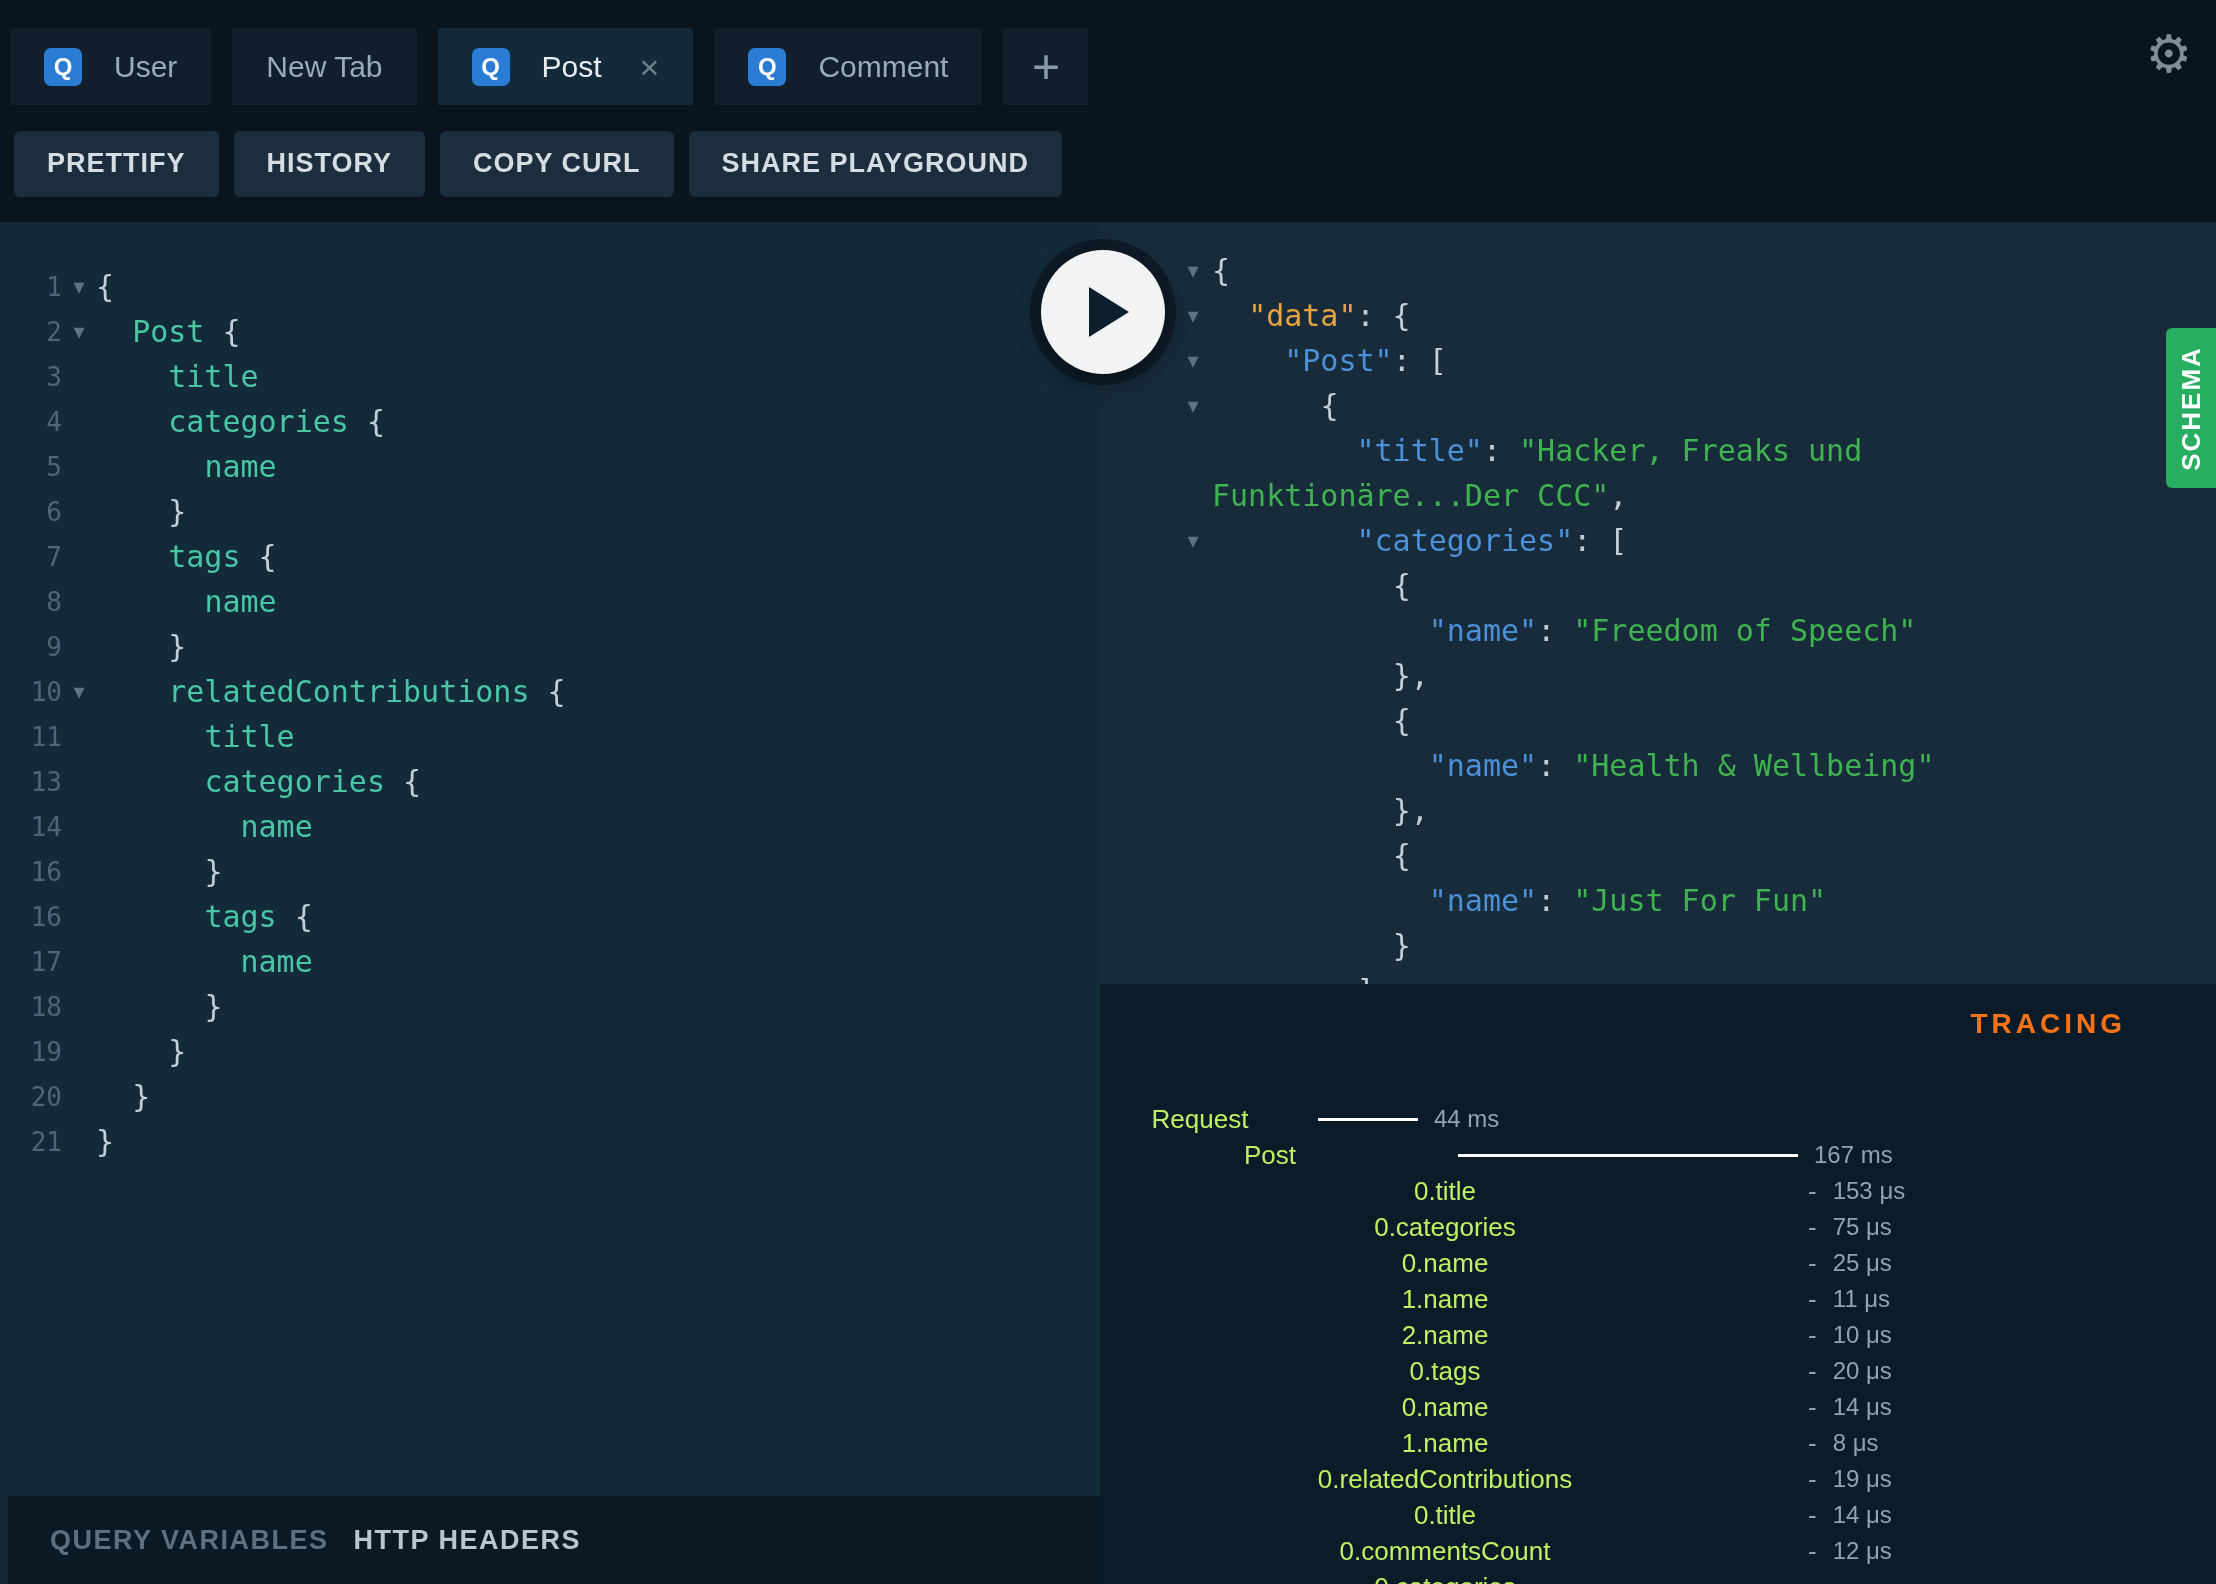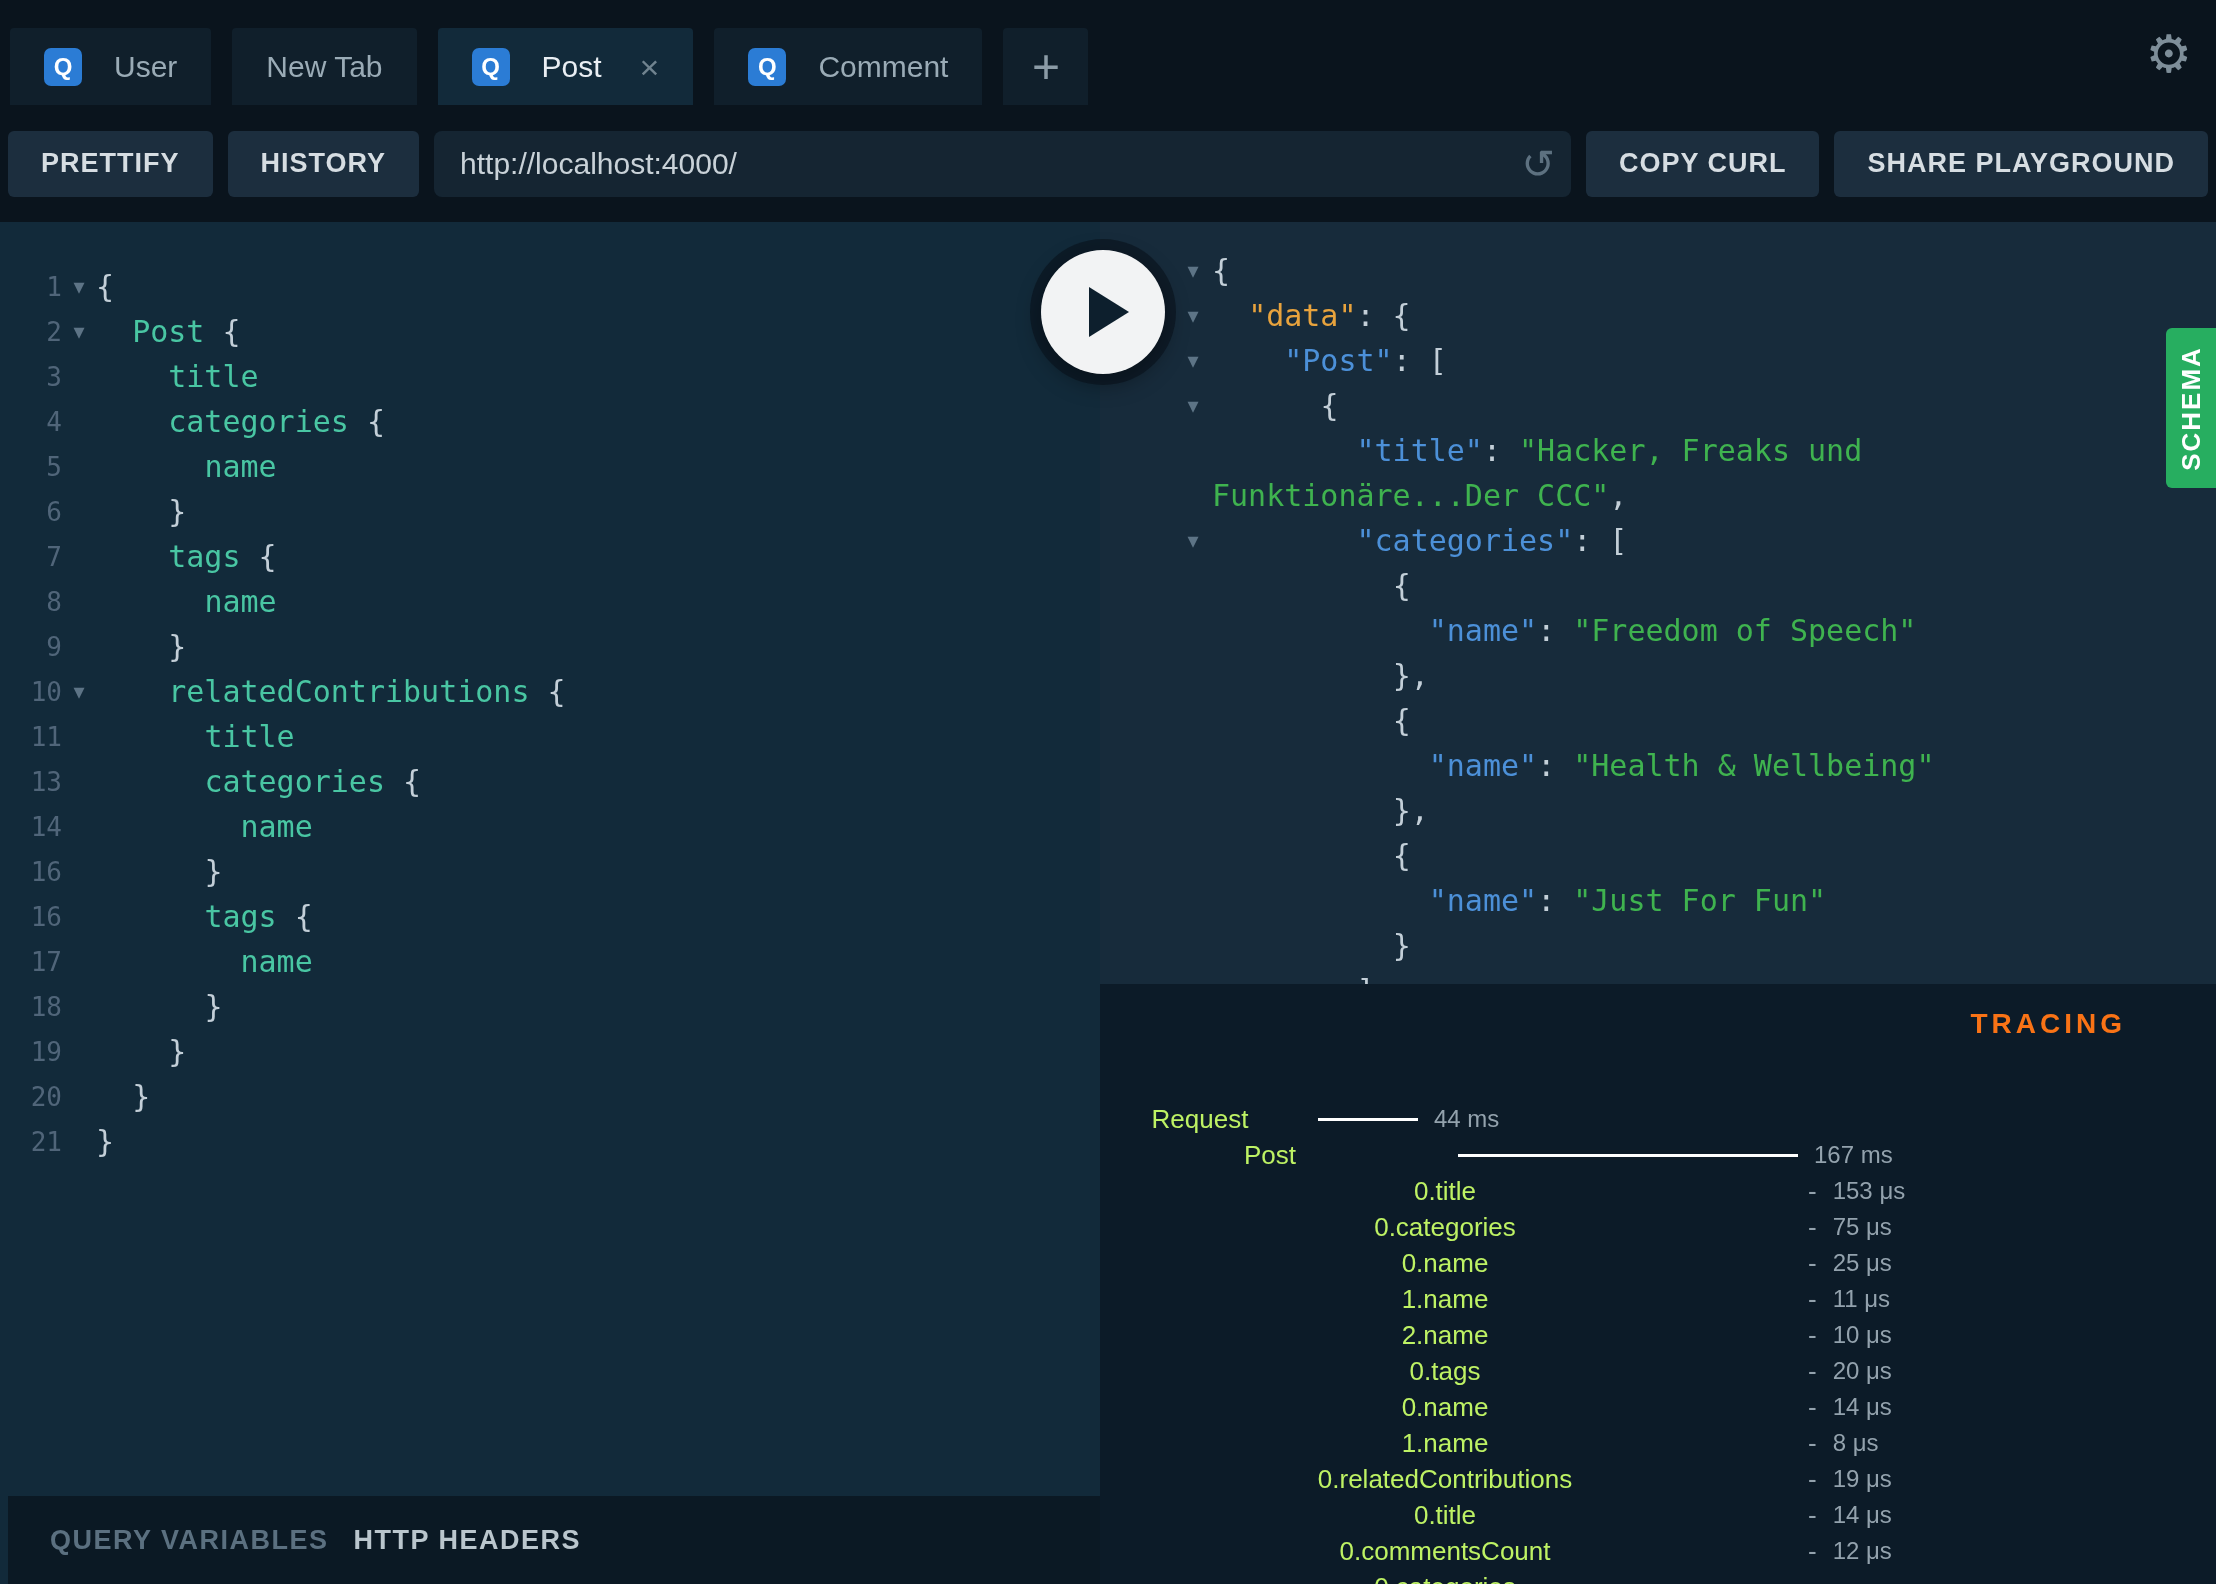--- a/index.html
+++ b/index.html
@@ -26,21 +26,21 @@
   .qicon{width:38px;height:38px;border-radius:7px;background:var(--q-blue);color:#ffffff;
     font-weight:bold;font-size:24px;display:flex;align-items:center;justify-content:center;flex:0 0 auto;}
   .qicon + .tab-label{margin-left:32px;}
   .tab-close{margin-left:38px;color:#70838f;font-size:34px;line-height:1;}
   .tab-plus{width:85px;justify-content:center;padding:0;}
   .plus{color:#8b9ba6;font-size:48px;font-weight:300;line-height:1;}
   .gear{position:absolute;top:28px;right:24px;background:none;border:none;cursor:pointer;
     font-size:52px;color:#7e8e99;line-height:1;padding:0;}
   
   .toolbar{position:absolute;top:105px;left:0;right:0;height:117px;background:var(--bar);
-    display:flex;align-items:center;padding:0 8px;gap:15px;}
+    display:flex;align-items:center;padding:0 14px;gap:15px;}
   .tbtn{height:66px;padding:0 33px;background:var(--btn);border:none;border-radius:6px;
     color:var(--btn-text);font-size:27px;font-weight:600;letter-spacing:1px;
     font-family:inherit;display:flex;align-items:center;white-space:nowrap;cursor:pointer;}
   .urlwrap{flex:1;position:relative;height:66px;}
   .urlinput{width:100%;height:100%;background:var(--url);border:none;border-radius:8px;
     color:#c9d2d8;font-size:30px;padding:0 78px 0 26px;font-family:inherit;outline:none;}
   .reload{position:absolute;right:16px;top:50%;transform:translateY(-50%);
     background:none;border:none;font-size:40px;color:#5d7180;line-height:1;cursor:pointer;padding:0;}
   
   .left{position:absolute;top:222px;left:0;width:1100px;bottom:0;background:var(--editor);}
@@ -107,26 +107,20 @@
     <span class="plus">+</span>
   </div>
   <button class="gear">
     <span>⚙</span>
   </button>
 </div>
 
 <div class="toolbar">
   <button class="tbtn">PRETTIFY</button>
   <button class="tbtn">HISTORY</button>
-  <div class="urlwrap">
-    <input class="urlinput" readonly="" value="http://localhost:4000/" style="">
-    <button class="reload">
-      <span>↺</span>
-    </button>
-  </div>
   <button class="tbtn">COPY CURL</button>
   <button class="tbtn">SHARE PLAYGROUND</button>
 </div>
 
 <div class="left">
   <div class="editor-area">
       <div class="eline">
         <span class="lnum">1</span>
         <span class="efold">▾</span>
         <span class="code"><span class="tk-p">{</span></span>

